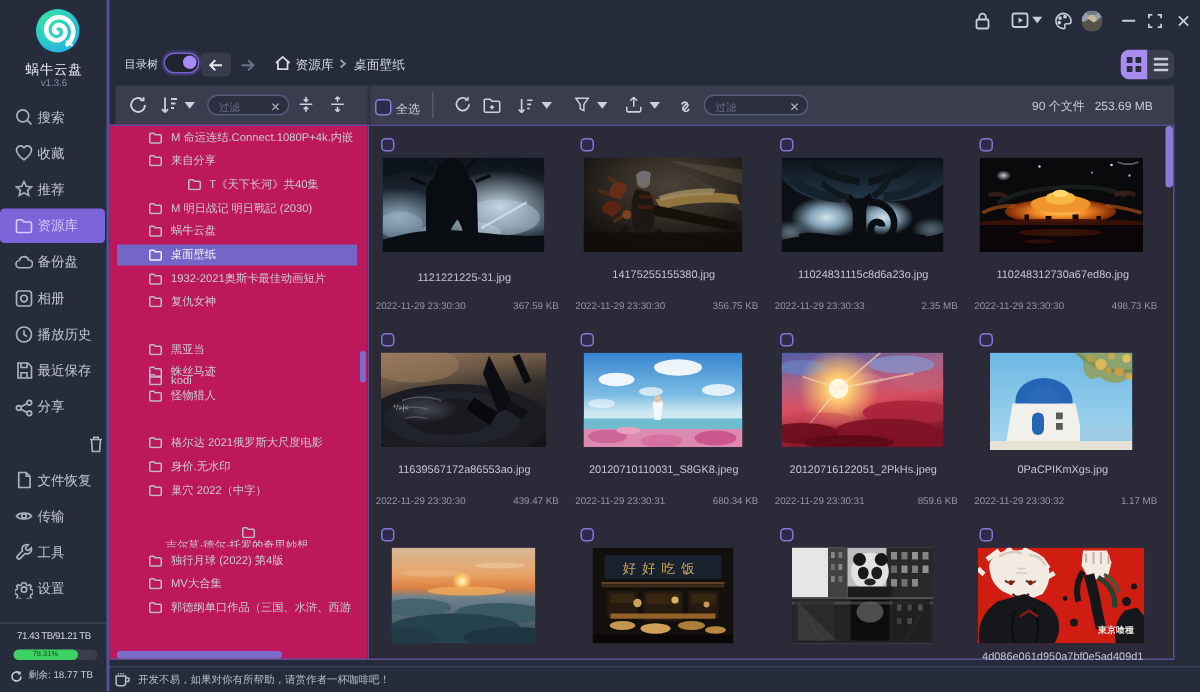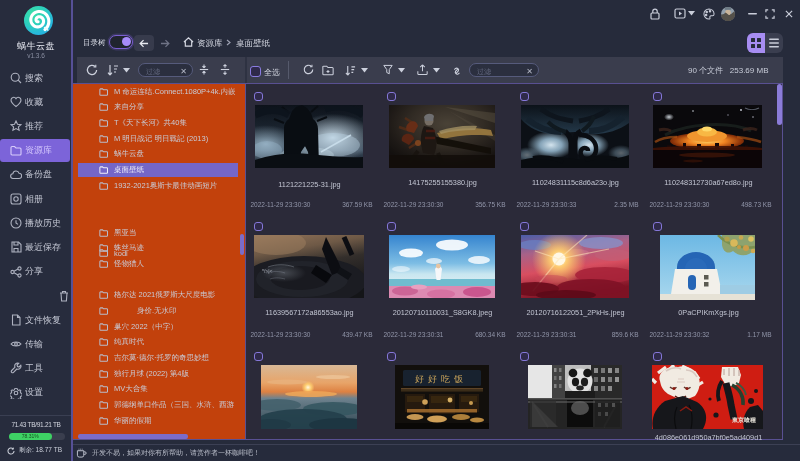--- a/index.html
+++ b/index.html
@@ -45,21 +45,21 @@
   .toolbar { position:absolute; left:77px; top:57px; width:706px; height:26px; background:#3a3d4d; }
   .tb-div1 { position:absolute; left:245px; top:57px; width:2px; height:26px; background:#2e3242; }
   .tb-div2 { position:absolute; left:288px; top:61px; width:1px; height:18px; background:#565a6c; }
   .tinput { position:absolute; height:14px; background:#2b2f3f; border:1px solid #565b7c; border-radius:7px; font-size:7px; color:#686d84; }
   .tinput .ph { position:absolute; left:7px; top:3px; }
   .tinput .x { position:absolute; right:5px; top:2.5px; color:#b4b8c6; font-size:8px; }
   .count { position:absolute; left:688px; top:65px; font-size:8px; color:#c8ccd8; }
   .selall { position:absolute; left:264px; top:67px; font-size:8px; color:#d3d6e0; }
 
   
-  .treepanel { position:absolute; left:72.5px; top:83px; width:172px; height:357px; background:#c2410c; border-top:1.5px solid #595092; border-bottom:1.5px solid #595092; }
+  .treepanel { position:absolute; left:72.5px; top:83px; width:172px; height:357px; background:#be185d; border-top:1.5px solid #595092; border-bottom:1.5px solid #595092; }
   .gridpanel { position:absolute; left:244.5px; top:83px; width:538px; height:357px; background:#2b2a39; border:1.5px solid #595092; }
   .titem { position:absolute; left:5.5px; width:160px; height:14.5px; display:flex; align-items:center; font-size:7.5px; color:#c9cbd6; white-space:nowrap; overflow:hidden; }
   .titem svg { flex:none; margin-left:21px; margin-right:6px; }
   .titem.sel { background:#7466c8; color:#eef0fa; }
   .tree-vthumb { position:absolute; left:167px; top:150px; width:4.5px; height:21px; background:#7b6cc9; border-radius:2px; }
   .tree-hthumb { position:absolute; left:5px; top:350px; width:110px; height:4.5px; background:#7b6cc9; border-radius:2.2px; }
   .grid-vthumb { position:absolute; left:531.5px; top:0px; width:5px; height:41px; background:#8b7cd8; border-radius:2.5px; }
 
   
   .cb { position:absolute; width:9px; height:9px; border:1.5px solid #8577d8; border-radius:3px; background:#2f2a4a; }
@@ -372,50 +372,56 @@
           <path d="M1 2.2a1 1 0 0 1 1-1h2.6L6 2.5h4.5a1 1 0 0 1 1 1V9a1 1 0 0 1-1 1H2a1 1 0 0 1-1-1z"></path>
         </svg>
         <span>M 命运连结.Connect.1080P+4k.内嵌</span>
       </div>
       <div class="titem" style="top:16.16px;">
         <svg width="9" height="8" viewBox="0 0 12 11" fill="none" stroke="#b9bcc9" stroke-width="1.4">
           <path d="M1 2.2a1 1 0 0 1 1-1h2.6L6 2.5h4.5a1 1 0 0 1 1 1V9a1 1 0 0 1-1 1H2a1 1 0 0 1-1-1z"></path>
         </svg>
         <span>来自分享</span>
       </div>
-      <div class="titem" style="top:31.82px;">
+      <div class="titem" style="top:31.82px;justify-content:center;">
         <svg width="9" height="8" viewBox="0 0 12 11" fill="none" stroke="#b9bcc9" stroke-width="1.4">
           <path d="M1 2.2a1 1 0 0 1 1-1h2.6L6 2.5h4.5a1 1 0 0 1 1 1V9a1 1 0 0 1-1 1H2a1 1 0 0 1-1-1z"></path>
         </svg>
         <span>T《天下长河》共40集</span>
       </div>
       <div class="titem" style="top:47.480000000000004px;">
         <svg width="9" height="8" viewBox="0 0 12 11" fill="none" stroke="#b9bcc9" stroke-width="1.4">
           <path d="M1 2.2a1 1 0 0 1 1-1h2.6L6 2.5h4.5a1 1 0 0 1 1 1V9a1 1 0 0 1-1 1H2a1 1 0 0 1-1-1z"></path>
         </svg>
-        <span>M 明日战记 明日戰記 (2013)</span>
+        <span>M 明日战记 明日戰記 (2030)</span>
       </div>
       <div class="titem" style="top:63.14px;">
         <svg width="9" height="8" viewBox="0 0 12 11" fill="none" stroke="#b9bcc9" stroke-width="1.4">
           <path d="M1 2.2a1 1 0 0 1 1-1h2.6L6 2.5h4.5a1 1 0 0 1 1 1V9a1 1 0 0 1-1 1H2a1 1 0 0 1-1-1z"></path>
         </svg>
         <span>蜗牛云盘</span>
       </div>
       <div class="titem sel" style="top:78.8px;">
         <svg width="9" height="8" viewBox="0 0 12 11" fill="none" stroke="#eef0fa" stroke-width="1.4">
           <path d="M1 2.2a1 1 0 0 1 1-1h2.6L6 2.5h4.5a1 1 0 0 1 1 1V9a1 1 0 0 1-1 1H2a1 1 0 0 1-1-1z"></path>
         </svg>
         <span>桌面壁纸</span>
       </div>
       <div class="titem" style="top:94.46000000000001px;">
         <svg width="9" height="8" viewBox="0 0 12 11" fill="none" stroke="#b9bcc9" stroke-width="1.4">
           <path d="M1 2.2a1 1 0 0 1 1-1h2.6L6 2.5h4.5a1 1 0 0 1 1 1V9a1 1 0 0 1-1 1H2a1 1 0 0 1-1-1z"></path>
         </svg>
         <span>1932-2021奥斯卡最佳动画短片</span>
       </div>
+      <div class="titem" style="top:110.12px;">
+        <svg width="9" height="8" viewBox="0 0 12 11" fill="none" stroke="#b9bcc9" stroke-width="1.4">
+          <path d="M1 2.2a1 1 0 0 1 1-1h2.6L6 2.5h4.5a1 1 0 0 1 1 1V9a1 1 0 0 1-1 1H2a1 1 0 0 1-1-1z"></path>
+        </svg>
+        <span>复仇女神</span>
+      </div>
       <div class="titem" style="top:125.78px;margin-top:36px;">
         <svg width="9" height="8" viewBox="0 0 12 11" fill="none" stroke="#b9bcc9" stroke-width="1.4">
           <path d="M1 2.2a1 1 0 0 1 1-1h2.6L6 2.5h4.5a1 1 0 0 1 1 1V9a1 1 0 0 1-1 1H2a1 1 0 0 1-1-1z"></path>
         </svg>
         <span>kodi</span>
       </div>
       <div class="titem" style="top:141.44px;">
         <svg width="9" height="8" viewBox="0 0 12 11" fill="none" stroke="#b9bcc9" stroke-width="1.4">
           <path d="M1 2.2a1 1 0 0 1 1-1h2.6L6 2.5h4.5a1 1 0 0 1 1 1V9a1 1 0 0 1-1 1H2a1 1 0 0 1-1-1z"></path>
         </svg>
@@ -432,39 +438,33 @@
           <path d="M1 2.2a1 1 0 0 1 1-1h2.6L6 2.5h4.5a1 1 0 0 1 1 1V9a1 1 0 0 1-1 1H2a1 1 0 0 1-1-1z"></path>
         </svg>
         <span>怪物猎人</span>
       </div>
       <div class="titem" style="top:204.08px;">
         <svg width="9" height="8" viewBox="0 0 12 11" fill="none" stroke="#b9bcc9" stroke-width="1.4">
           <path d="M1 2.2a1 1 0 0 1 1-1h2.6L6 2.5h4.5a1 1 0 0 1 1 1V9a1 1 0 0 1-1 1H2a1 1 0 0 1-1-1z"></path>
         </svg>
         <span>格尔达 2021俄罗斯大尺度电影</span>
       </div>
-      <div class="titem" style="top:219.74px;gap:23px;">
+      <div class="titem" style="top:219.74px;">
         <svg width="9" height="8" viewBox="0 0 12 11" fill="none" stroke="#b9bcc9" stroke-width="1.4">
           <path d="M1 2.2a1 1 0 0 1 1-1h2.6L6 2.5h4.5a1 1 0 0 1 1 1V9a1 1 0 0 1-1 1H2a1 1 0 0 1-1-1z"></path>
         </svg>
         <span>身价.无水印</span>
       </div>
       <div class="titem" style="top:235.4px;">
         <svg width="9" height="8" viewBox="0 0 12 11" fill="none" stroke="#b9bcc9" stroke-width="1.4">
           <path d="M1 2.2a1 1 0 0 1 1-1h2.6L6 2.5h4.5a1 1 0 0 1 1 1V9a1 1 0 0 1-1 1H2a1 1 0 0 1-1-1z"></path>
         </svg>
         <span>巢穴 2022（中字）</span>
       </div>
-      <div class="titem" style="top:251.06px;">
-        <svg width="9" height="8" viewBox="0 0 12 11" fill="none" stroke="#b9bcc9" stroke-width="1.4">
-          <path d="M1 2.2a1 1 0 0 1 1-1h2.6L6 2.5h4.5a1 1 0 0 1 1 1V9a1 1 0 0 1-1 1H2a1 1 0 0 1-1-1z"></path>
-        </svg>
-        <span>纯真时代</span>
-      </div>
-      <div class="titem" style="top:266.72px;">
+      <div class="titem" style="top:266.72px;flex-direction:column;">
         <svg width="9" height="8" viewBox="0 0 12 11" fill="none" stroke="#b9bcc9" stroke-width="1.4">
           <path d="M1 2.2a1 1 0 0 1 1-1h2.6L6 2.5h4.5a1 1 0 0 1 1 1V9a1 1 0 0 1-1 1H2a1 1 0 0 1-1-1z"></path>
         </svg>
         <span>吉尔莫·德尔·托罗的奇思妙想</span>
       </div>
       <div class="titem" style="top:282.38px;">
         <svg width="9" height="8" viewBox="0 0 12 11" fill="none" stroke="#b9bcc9" stroke-width="1.4">
           <path d="M1 2.2a1 1 0 0 1 1-1h2.6L6 2.5h4.5a1 1 0 0 1 1 1V9a1 1 0 0 1-1 1H2a1 1 0 0 1-1-1z"></path>
         </svg>
         <span>独行月球 (2022) 第4版</span>
@@ -473,26 +473,20 @@
         <svg width="9" height="8" viewBox="0 0 12 11" fill="none" stroke="#b9bcc9" stroke-width="1.4">
           <path d="M1 2.2a1 1 0 0 1 1-1h2.6L6 2.5h4.5a1 1 0 0 1 1 1V9a1 1 0 0 1-1 1H2a1 1 0 0 1-1-1z"></path>
         </svg>
         <span>郭德纲单口作品（三国、水浒、西游</span>
       </div>
       <div class="titem" style="top:298.04px;">
         <svg width="9" height="8" viewBox="0 0 12 11" fill="none" stroke="#b9bcc9" stroke-width="1.4">
           <path d="M1 2.2a1 1 0 0 1 1-1h2.6L6 2.5h4.5a1 1 0 0 1 1 1V9a1 1 0 0 1-1 1H2a1 1 0 0 1-1-1z"></path>
         </svg>
         <span>MV大合集</span>
-      </div>
-      <div class="titem" style="top:329.36px;">
-        <svg width="9" height="8" viewBox="0 0 12 11" fill="none" stroke="#b9bcc9" stroke-width="1.4">
-          <path d="M1 2.2a1 1 0 0 1 1-1h2.6L6 2.5h4.5a1 1 0 0 1 1 1V9a1 1 0 0 1-1 1H2a1 1 0 0 1-1-1z"></path>
-        </svg>
-        <span>华丽的假期</span>
       </div>
     </div>
 
   <div class="gridpanel" id="grid">
     <div class="grid-vthumb"></div>
   <div class="cb" style="left:8px;top:7.5px;"></div>
       <div class="thumb" style="left:9px;top:20.5px;width:108px;height:63px;"><svg width="108" height="63" viewBox="0 0 108 63">
           <defs>
             <linearGradient id="a1" x1="0" y1="0" x2="0" y2="1">
               <stop offset="0" stop-color="#0d121a"></stop>

